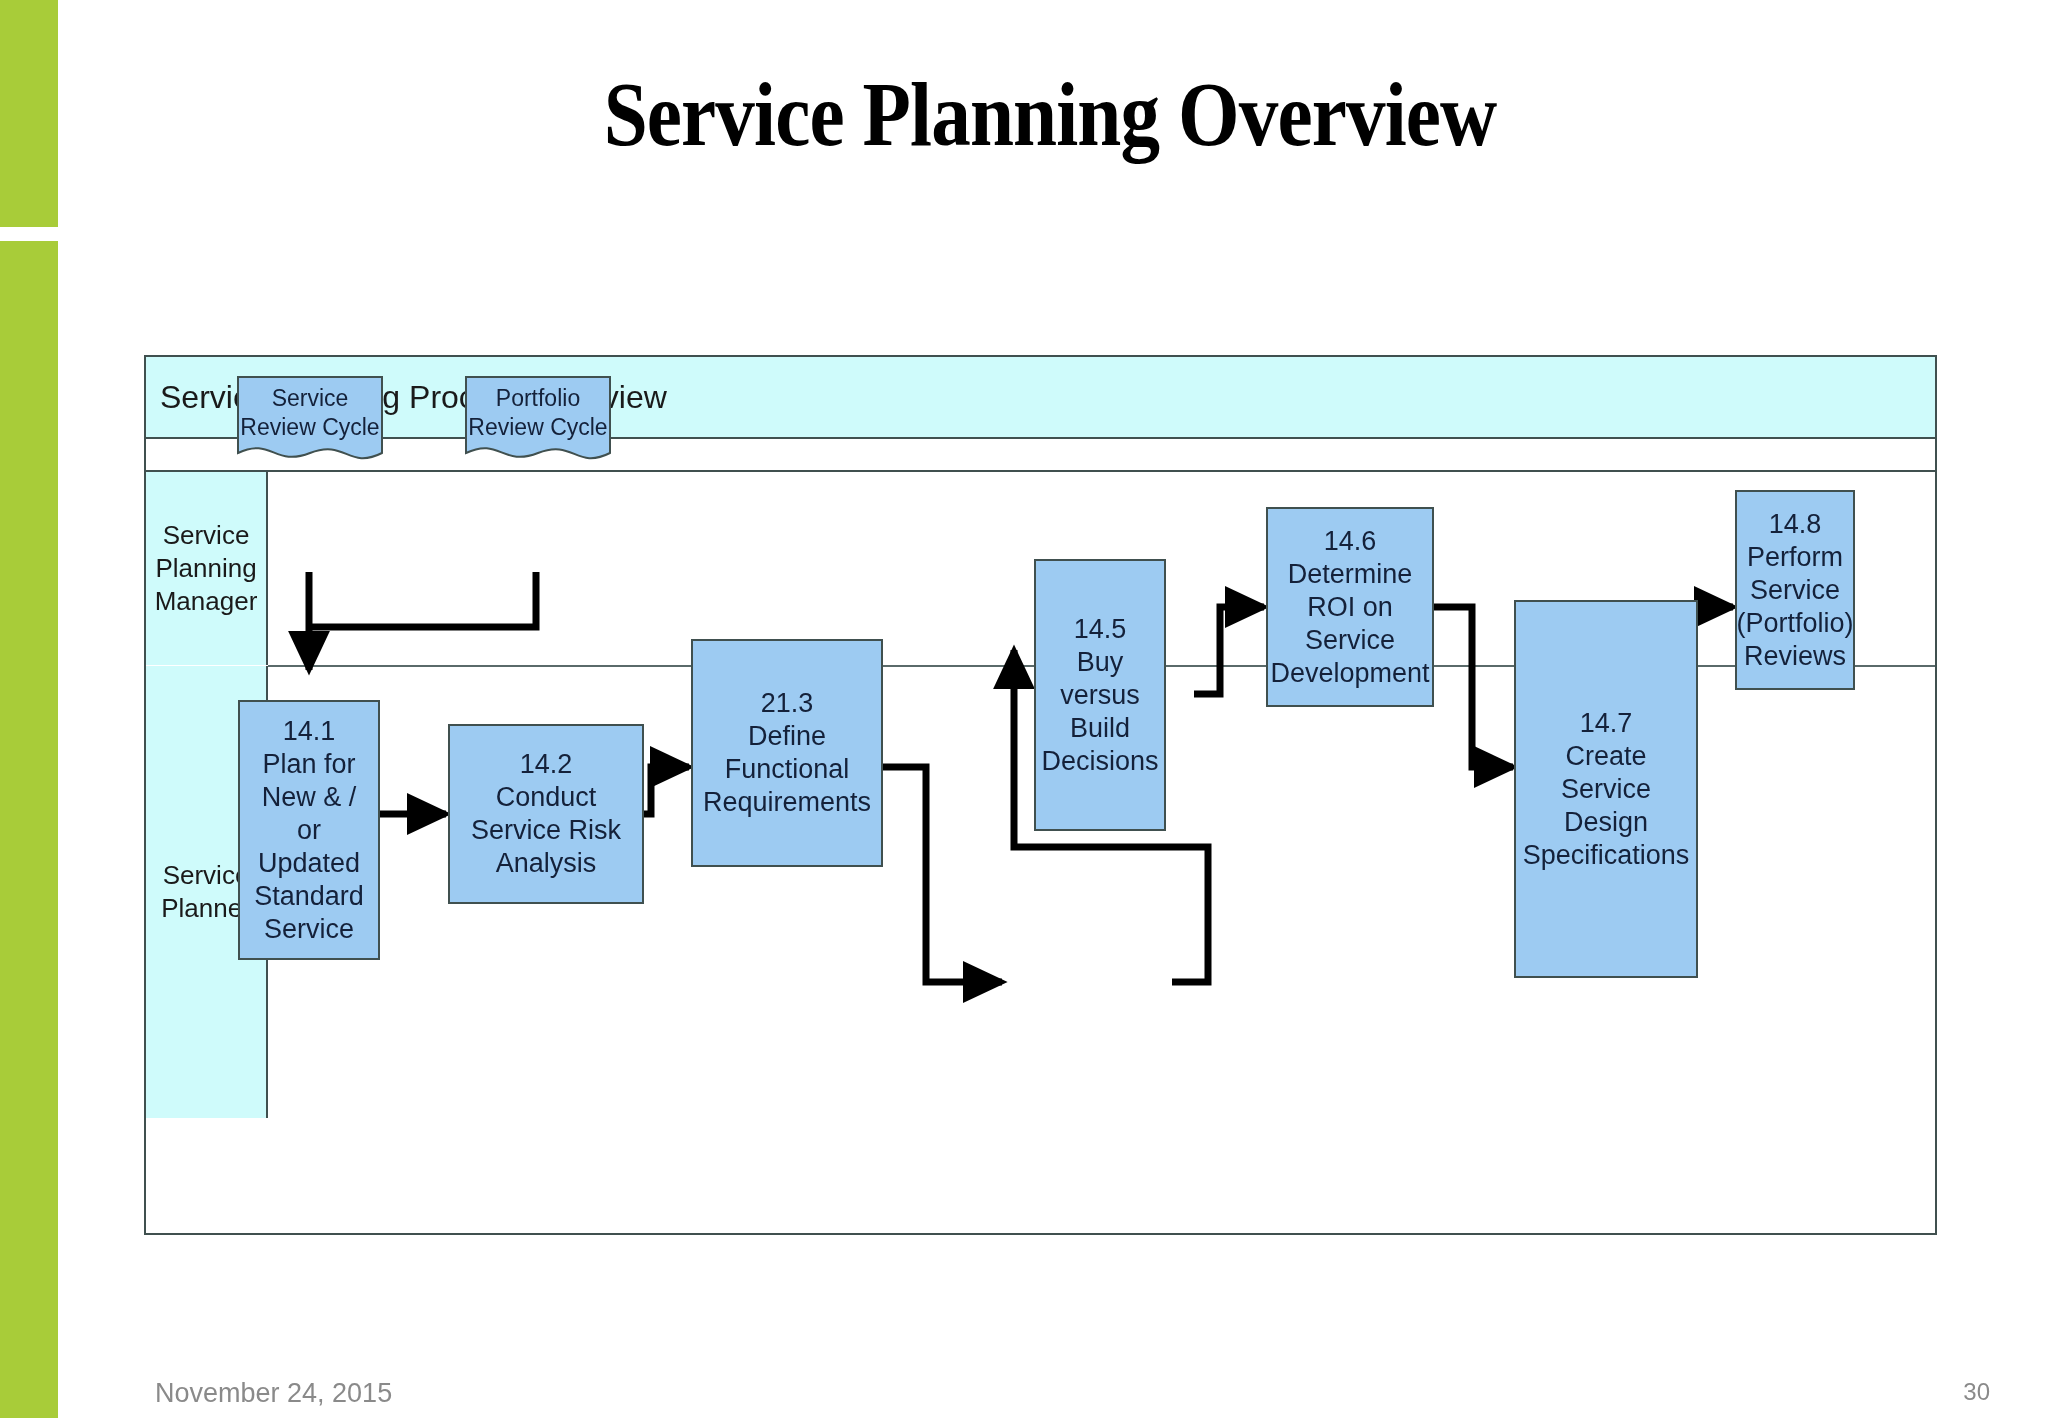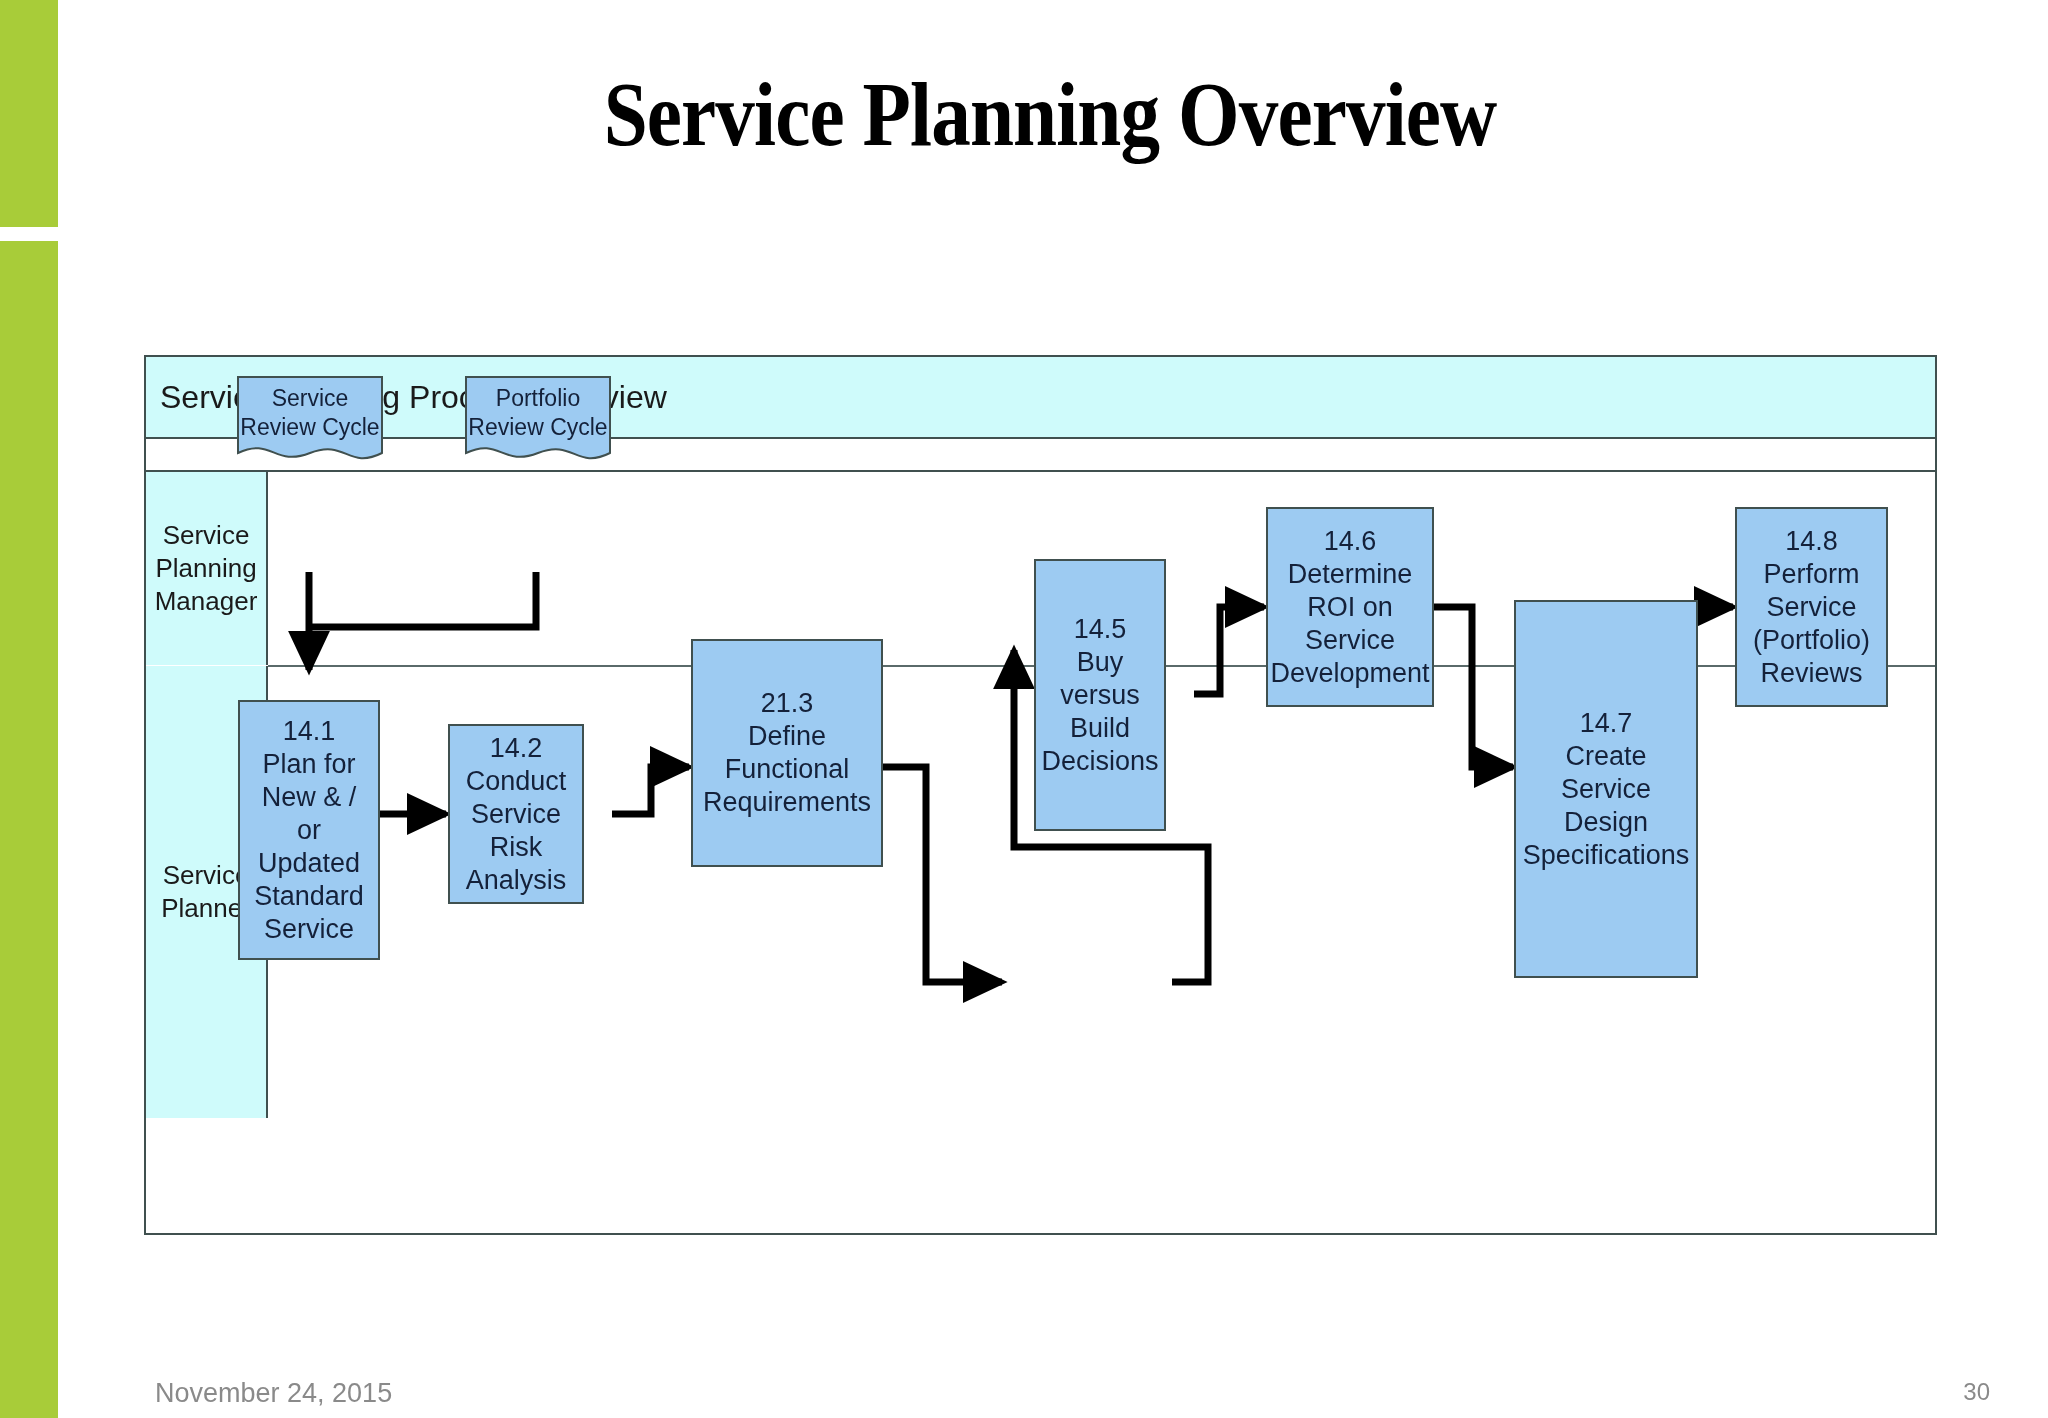--- a/index.html
+++ b/index.html
@@ -257,21 +257,21 @@
   <div class="node" style="left:92px; top:315px; width:142px; height:260px;margin-top:28px;">
     <span class="node-text">14.1
 Plan for
 New &amp; /
 or
 Updated
 Standard
 Service</span>
   </div>
 
-  <div class="node" style="left:302px; top:367px; width:136px; height:180px;">
+  <div class="node" style="left:302px; top:367px; width:196px; height:180px;">
     <span class="node-text">14.2
 Conduct
 Service Risk
 Analysis</span>
   </div>
 
   <div class="node" style="left:545px; top:282px; width:192px; height:228px;">
     <span class="node-text">21.3
 Define
 Functional
@@ -295,21 +295,21 @@
   </div>
 
   <div class="node" style="left:1368px; top:243px; width:184px; height:378px;">
     <span class="node-text">14.7
 Create
 Service
 Design
 Specifications</span>
   </div>
 
-  <div class="node" style="left:1589px; top:150px; width:153px; height:200px;">
+  <div class="node" style="left:1589px; top:133px; width:120px; height:200px;">
     <span class="node-text">14.8
 Perform
 Service
 (Portfolio)
 Reviews</span>
   </div>
 
 </div>
 
 <div id="footer-date">November 24, 2015</div>

